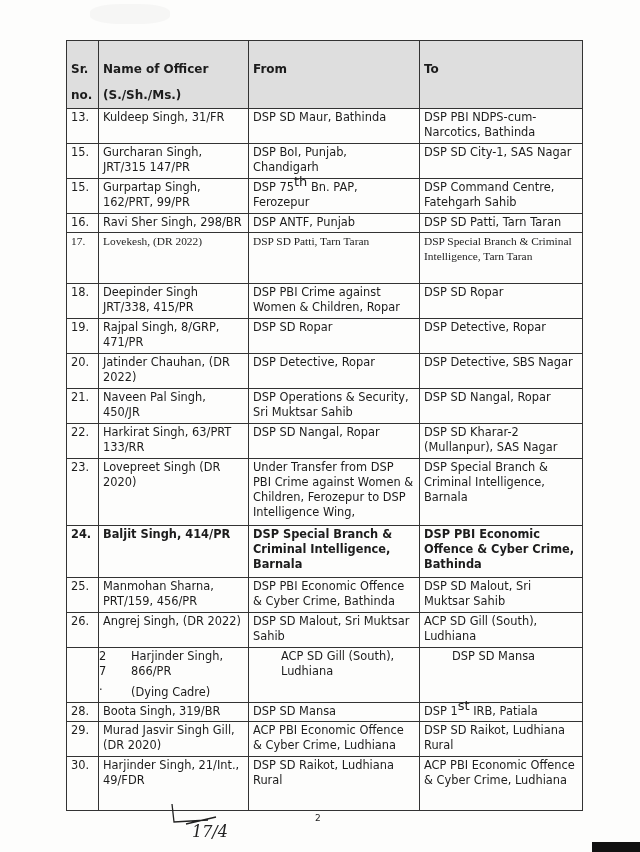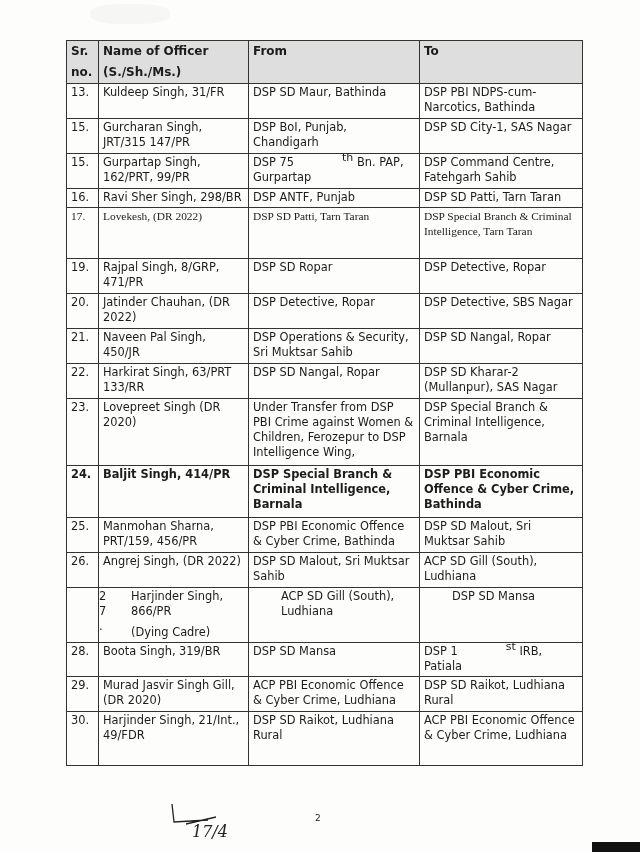--- a/index.html
+++ b/index.html
@@ -18,37 +18,37 @@
     position: absolute; left: 66px; top: 40px; width: 516px;
     border-collapse: collapse; table-layout: fixed;
     font-size: 11.4px; line-height: 15px;
   }
   table.transfers td, table.transfers th {
     border: 1.2px solid #333;
     vertical-align: top; padding: 1px 4px 2px 4px;
     text-align: left; word-wrap: break-word;
   }
   table.transfers th {
-    background: #dedede; font-weight: bold; font-size: 12px; line-height: 21px;
-    padding-top: 0; padding-bottom: 0;
+    background: #dedede; font-weight: bold; font-size: 12px; line-height: 26px;
+    padding-top: 15px; padding-bottom: 0;
   }
   col.c-sr { width: 32px; }
   col.c-name { width: 150px; }
   col.c-from { width: 171px; }
   col.c-to { width: 163px; }
   td.sr { padding-left: 3px; margin-top: 11px; }
   tr.r13 td, tr.r14 td, tr.r15 td, tr.r18 td, tr.r19 td, tr.r20 td, tr.r21 td, tr.r22 td, tr.r25 td, tr.r26 td, tr.r29 td { height: 31px; }
   tr.r16 td, tr.r28 td { height: 15px; }
   tr.r17 td { height: 47px; font-family: Liberation Serif, serif; }
   tr.r23 td { height: 63px; }
   tr.r24 td { height: 48px; font-weight: bold; }
   tr.r27 td { height: 34px; padding-left: 32px; }
   tr.r27 .note { display: block; margin-top: 6px; }
   tr.r30 td { height: 50px; }
-  sup { font-size: 11px; line-height: 0; margin-left: 48px; }
+  sup { font-size: 13px; line-height: 0; }
   .page-number {
     position: absolute; left: 315px; top: 813px; font-size: 9px;
   }
   .signature { position: absolute; left: 168px; top: 800px; width: 80px; height: 40px; }
   .signature-text {
     position: absolute; left: 192px; top: 822px; font-size: 16px;
     font-family: "DejaVu Serif", serif; color: #222; font-style: italic;
   }
   .black-tab {
     position: absolute; left: 592px; top: 842px; width: 48px; height: 10px; background: #111;
@@ -84,34 +84,40 @@
       </tr>
       <tr class="r14">
         <td class="sr">15.</td>
         <td>Gurcharan Singh, JRT/315 147/PR</td>
         <td>DSP BoI, Punjab, Chandigarh</td>
         <td>DSP SD City-1, SAS Nagar</td>
       </tr>
       <tr class="r15">
         <td class="sr">15.</td>
         <td>Gurpartap Singh, 162/PRT, 99/PR</td>
-        <td><span>DSP 75</span><sup>th</sup><span> Bn. PAP, Gurpartap</span></td>
+        <td><span>DSP 75</span><sup>th</sup><span> Bn. PAP, Ferozepur</span></td>
         <td>DSP Command Centre, Fatehgarh Sahib</td>
       </tr>
       <tr class="r16">
         <td class="sr">16.</td>
         <td>Ravi Sher Singh, 298/BR</td>
         <td>DSP ANTF, Punjab</td>
         <td>DSP SD Patti, Tarn Taran</td>
       </tr>
       <tr class="r17">
         <td class="sr">17.</td>
         <td>Lovekesh, (DR 2022)</td>
         <td>DSP SD Patti, Tarn Taran</td>
         <td>DSP Special Branch &amp; Criminal Intelligence, Tarn Taran</td>
+      </tr>
+      <tr class="r18">
+        <td class="sr">18.</td>
+        <td>Deepinder Singh JRT/338, 415/PR</td>
+        <td>DSP PBI Crime against Women &amp; Children, Ropar</td>
+        <td>DSP SD Ropar</td>
       </tr>
       <tr class="r19">
         <td class="sr">19.</td>
         <td>Rajpal Singh, 8/GRP, 471/PR</td>
         <td>DSP SD Ropar</td>
         <td>DSP Detective, Ropar</td>
       </tr>
       <tr class="r20">
         <td class="sr">20.</td>
         <td>Jatinder Chauhan, (DR 2022)</td>

